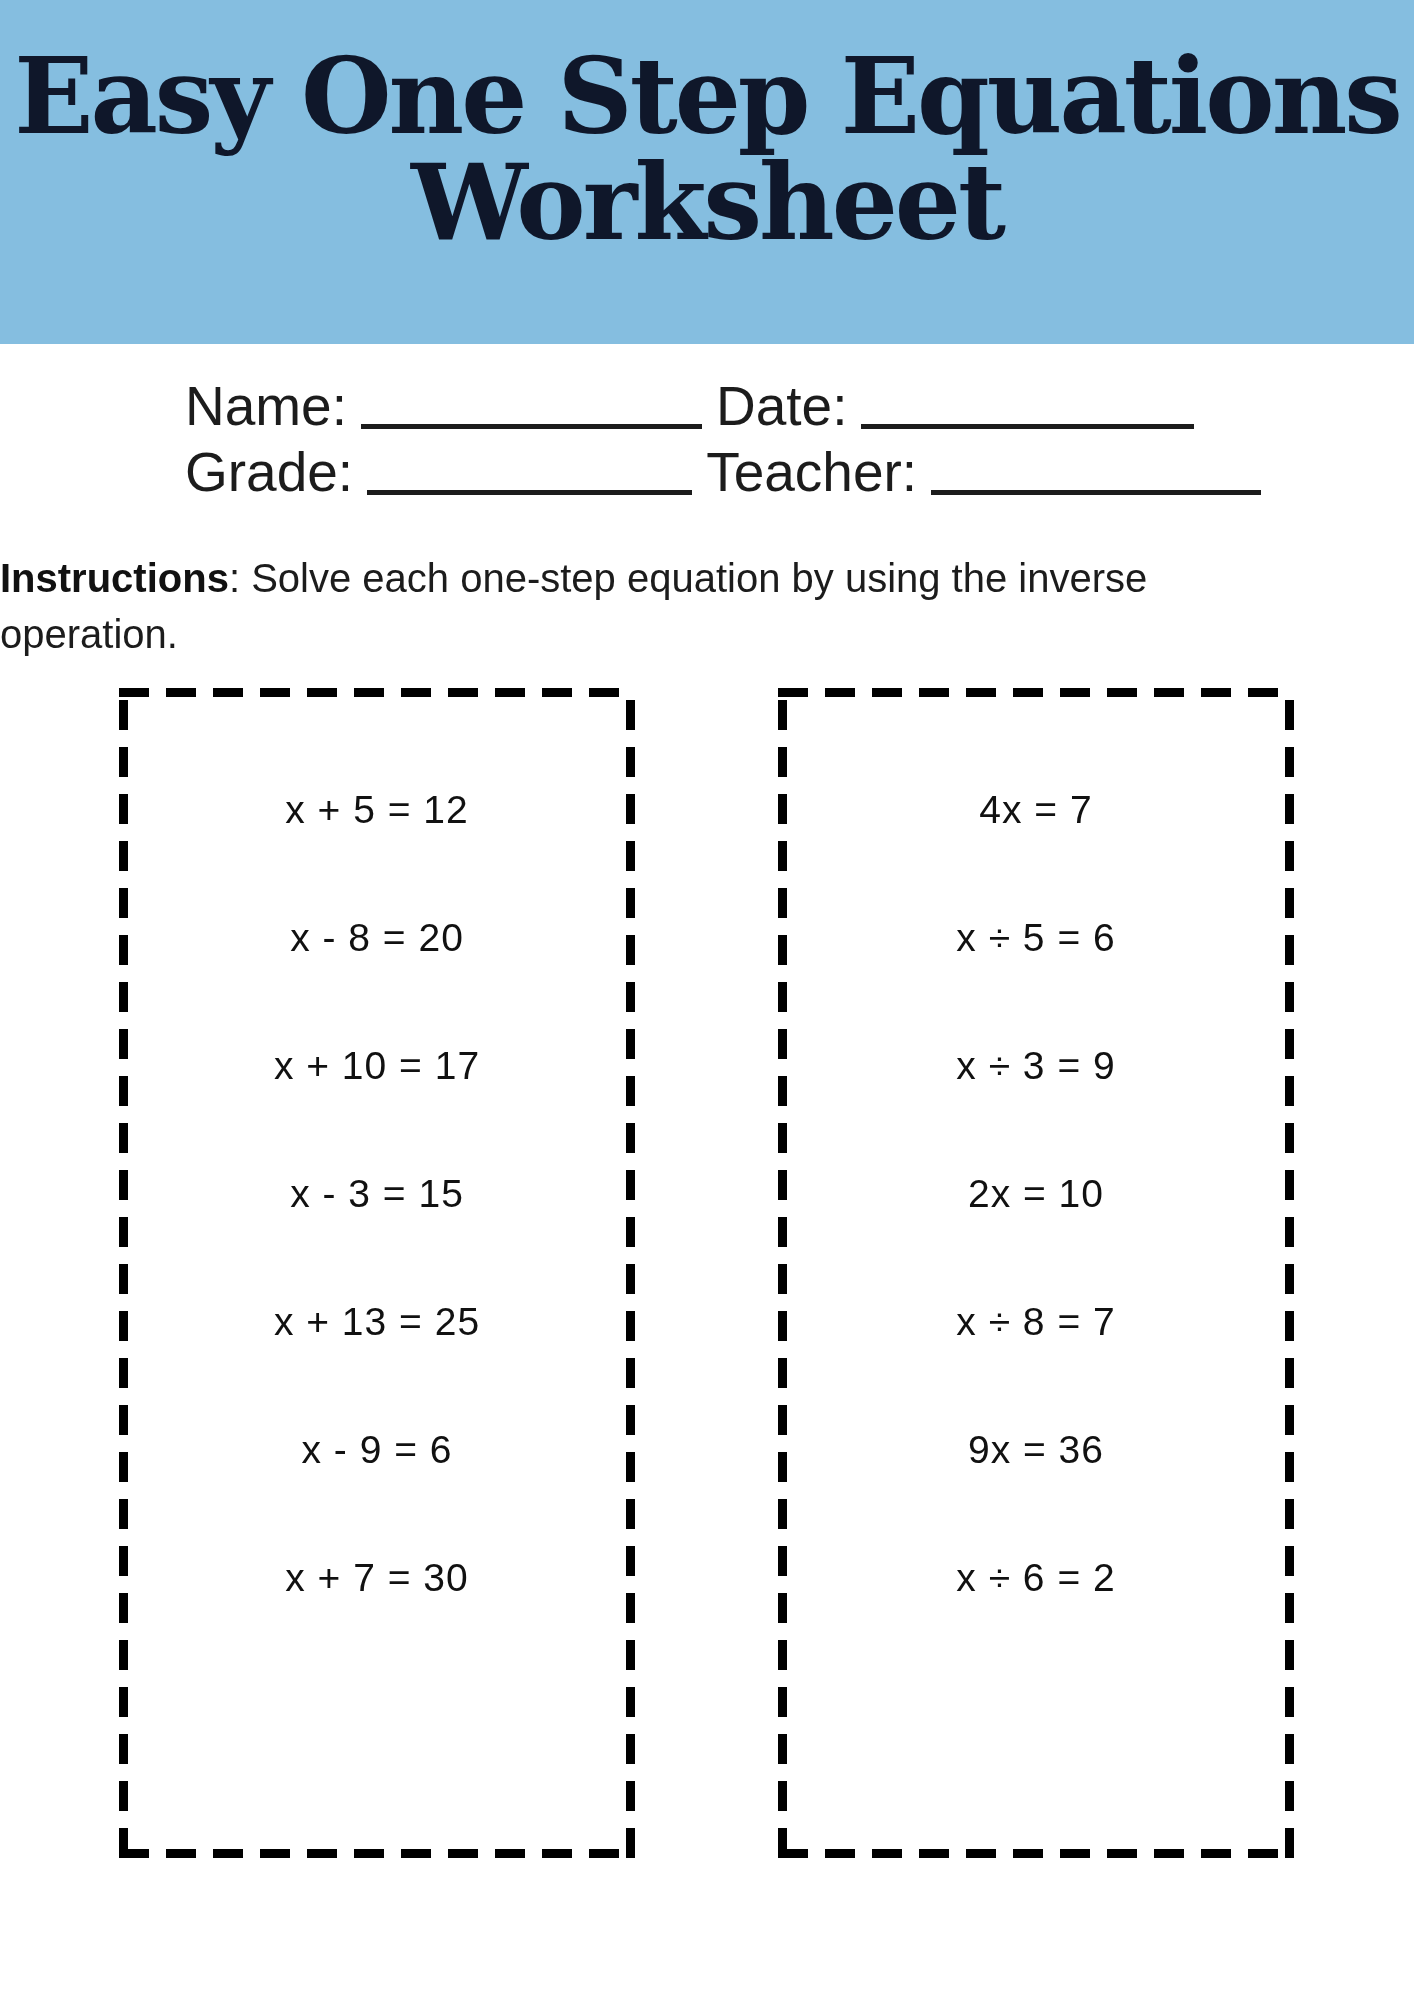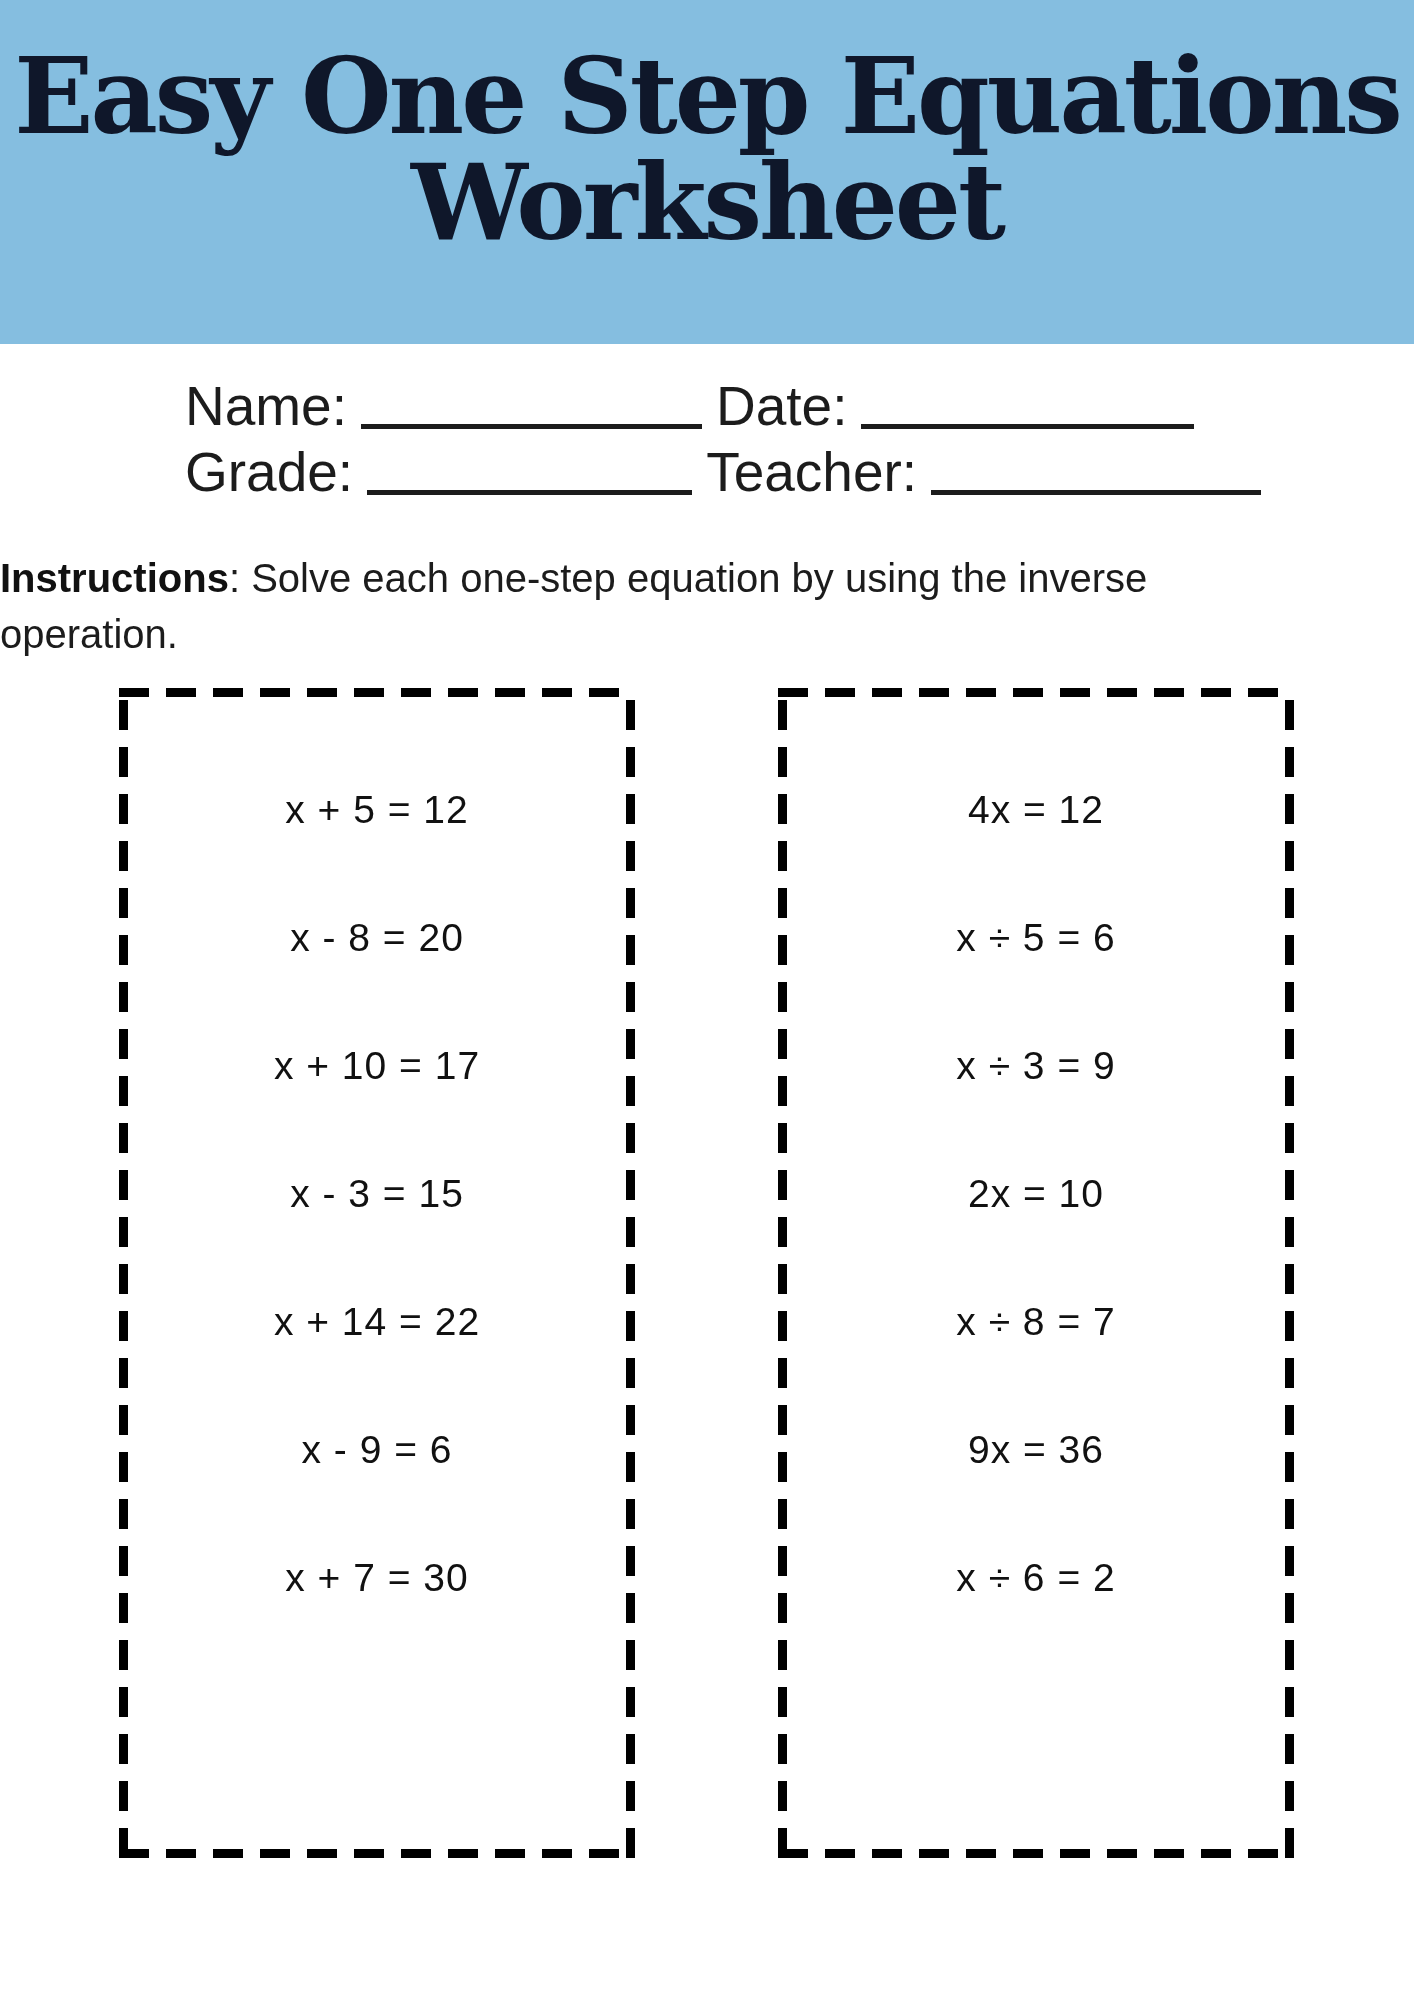--- a/index.html
+++ b/index.html
@@ -133,27 +133,27 @@
   <div class="instructions">
     <div><span class="bold-word">Instructions</span><span>: Solve each one-step equation by using the inverse</span></div>
     <div>operation.</div>
   </div>
 
   <section class="dash-box box-left">
     <div class="equation">x + 5 = 12</div>
     <div class="equation">x - 8 = 20</div>
     <div class="equation">x + 10 = 17</div>
     <div class="equation">x - 3 = 15</div>
-    <div class="equation">x + 14 = 22</div>
+    <div class="equation">x + 13 = 25</div>
     <div class="equation">x - 9 = 6</div>
     <div class="equation">x + 7 = 30</div>
   </section>
 
   <section class="dash-box box-right">
-    <div class="equation">4x = 12</div>
+    <div class="equation">4x = 7</div>
     <div class="equation">x ÷ 5 = 6</div>
     <div class="equation">x ÷ 3 = 9</div>
     <div class="equation">2x = 10</div>
     <div class="equation">x ÷ 8 = 7</div>
     <div class="equation">9x = 36</div>
     <div class="equation">x ÷ 6 = 2</div>
   </section>
 
 </div>
 

